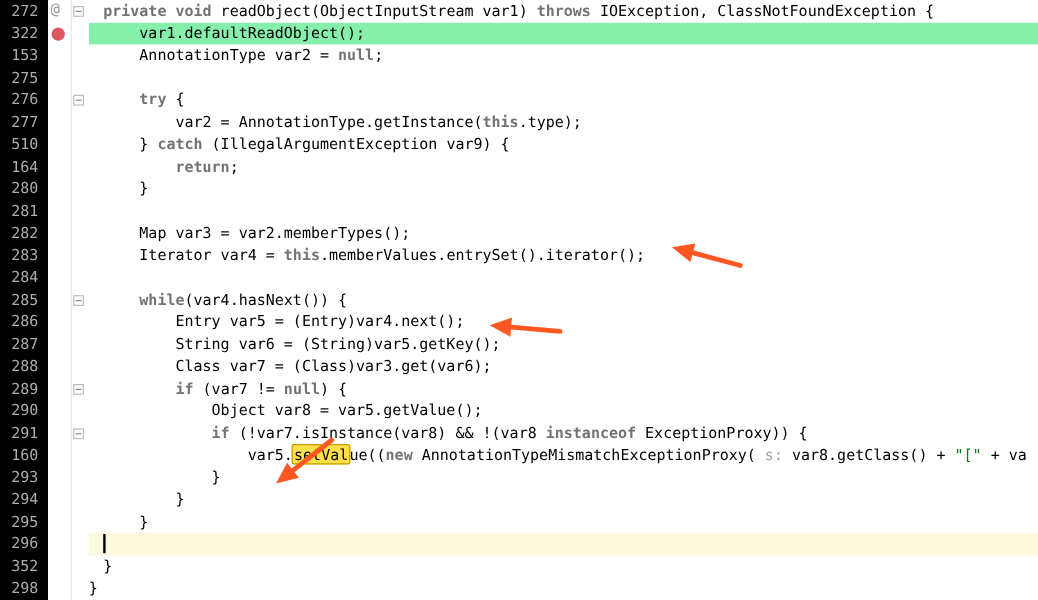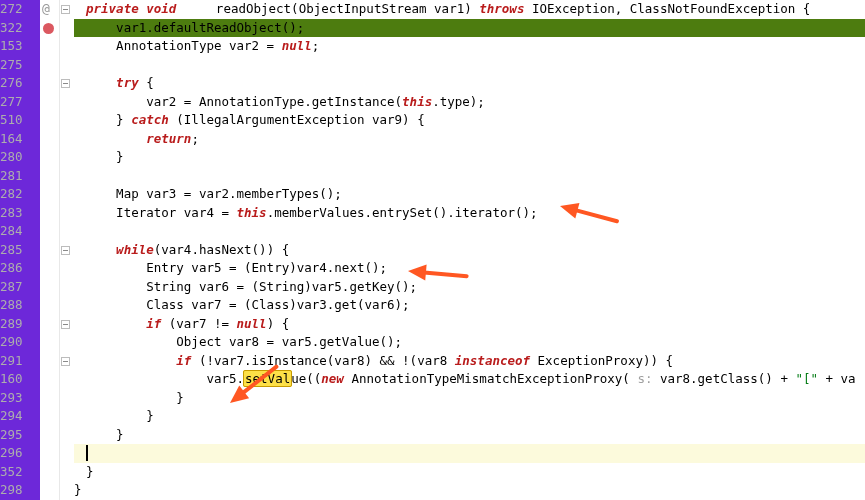--- a/index.html
+++ b/index.html
@@ -9,22 +9,23 @@
     background: #fff; 
     color: #000;
     overflow: hidden;
     width: 865px;
     height: 500px;
     position: relative;
   }
   .editor { display: flex; height: 500px; }
   .gutter { 
     flex: 0 0 40px; 
+    text-align: right; 
     color: #adadad; 
-    background: #6d28d9;
+    background: #000000;
     padding-right: 8px;
     user-select: none;
   }
   .gutter .ln { height: 18.5px; line-height: 18.5px; }
   .marker-col {
     flex: 0 0 20px;
     background: #fff;
     border-right: 1px solid #e8e8e8;
     position: relative;
   }
@@ -45,25 +46,25 @@
     background: #fff;
   }
   .fold::before { content:""; position:absolute; left:1px; top:3px; width:5px; height:1px; background:#8a8a8a;}
   .code { 
     flex: 1; 
     position: relative; 
     white-space: pre; 
     overflow: hidden;
   }
   .line { height: 18.5px; line-height: 18.5px; padding-left: 12px; position: relative; }
-  .line.bp-line { background: #4d7c0f; }
+  .line.bp-line { background: #86efac; }
   .line.current { background: #fcfadc; }
-  .kw { color: #b91c1c; font-weight: bold; font-style: italic; }
+  .kw { color: #737373; font-weight: bold; }
   .plain { color: #000; }
-  .method-decl { color: #000; padding-left: 32px; }
+  .method-decl { color: #000; }
   .str { color: #067d17; }
   .hint { color: #a0a0a0; }
   .hl-search { background: #fde047; border: 1px solid #c79a00; padding: 0 1px; margin: 0 -1px; border-radius:2px;}
   .caret {
     position: absolute;
     width: 1.5px; height: 16px;
     background: #000;
     left: 12px; top: 1px;
   }
   .arrow {

